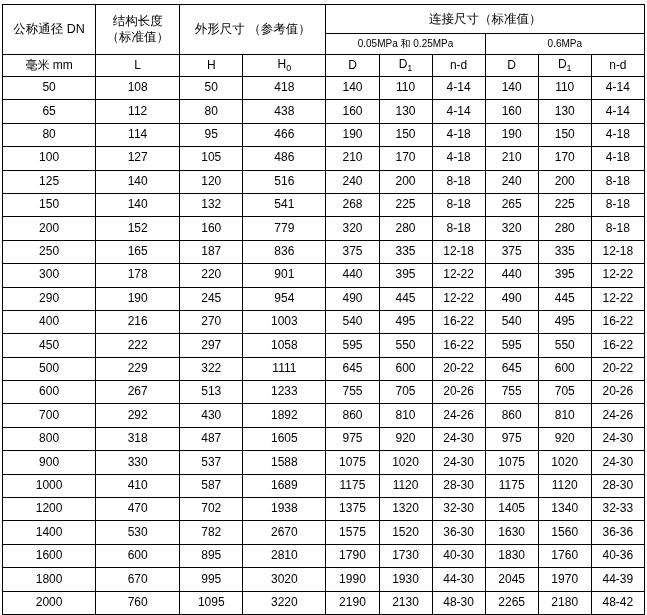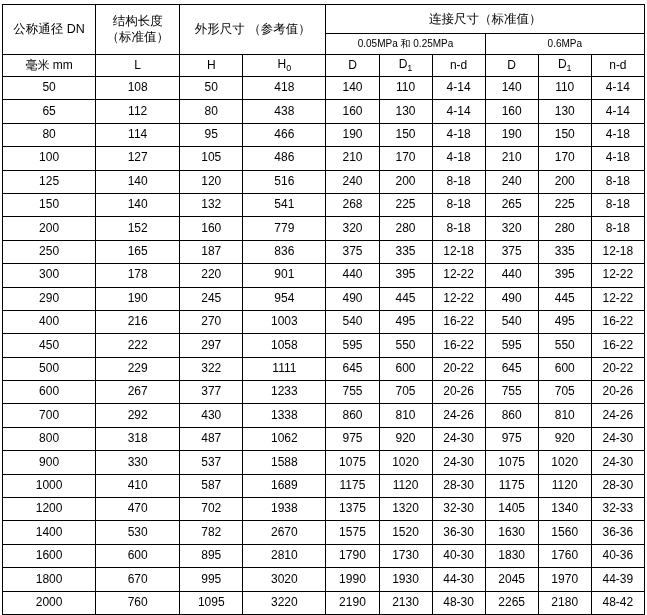--- a/index.html
+++ b/index.html
@@ -253,46 +253,46 @@
           <td>645</td>
           <td>600</td>
           <td>20-22</td>
           <td>645</td>
           <td>600</td>
           <td>20-22</td>
         </tr>
         <tr>
           <td>600</td>
           <td>267</td>
-          <td>377</td>
+          <td>513</td>
           <td>1233</td>
           <td>755</td>
           <td>705</td>
           <td>20-26</td>
           <td>755</td>
           <td>705</td>
           <td>20-26</td>
         </tr>
         <tr>
           <td>700</td>
           <td>292</td>
           <td>430</td>
-          <td>1338</td>
+          <td>1892</td>
           <td>860</td>
           <td>810</td>
           <td>24-26</td>
           <td>860</td>
           <td>810</td>
           <td>24-26</td>
         </tr>
         <tr>
           <td>800</td>
           <td>318</td>
           <td>487</td>
-          <td>1062</td>
+          <td>1605</td>
           <td>975</td>
           <td>920</td>
           <td>24-30</td>
           <td>975</td>
           <td>920</td>
           <td>24-30</td>
         </tr>
         <tr>
           <td>900</td>
           <td>330</td>

